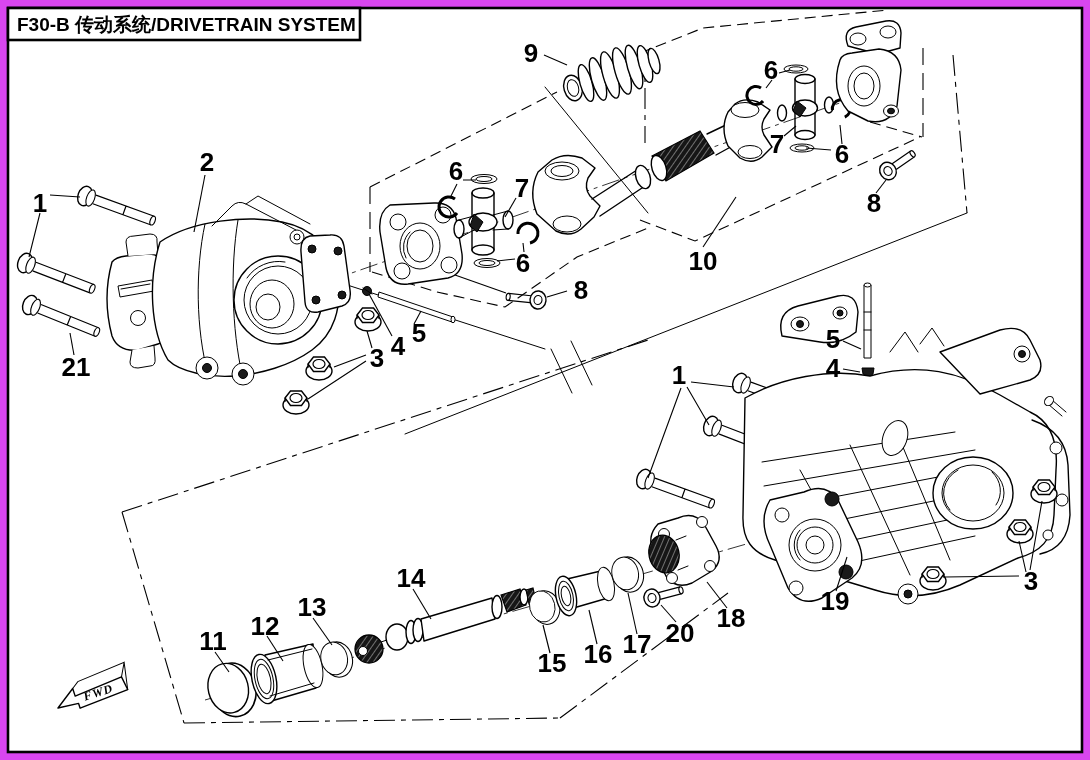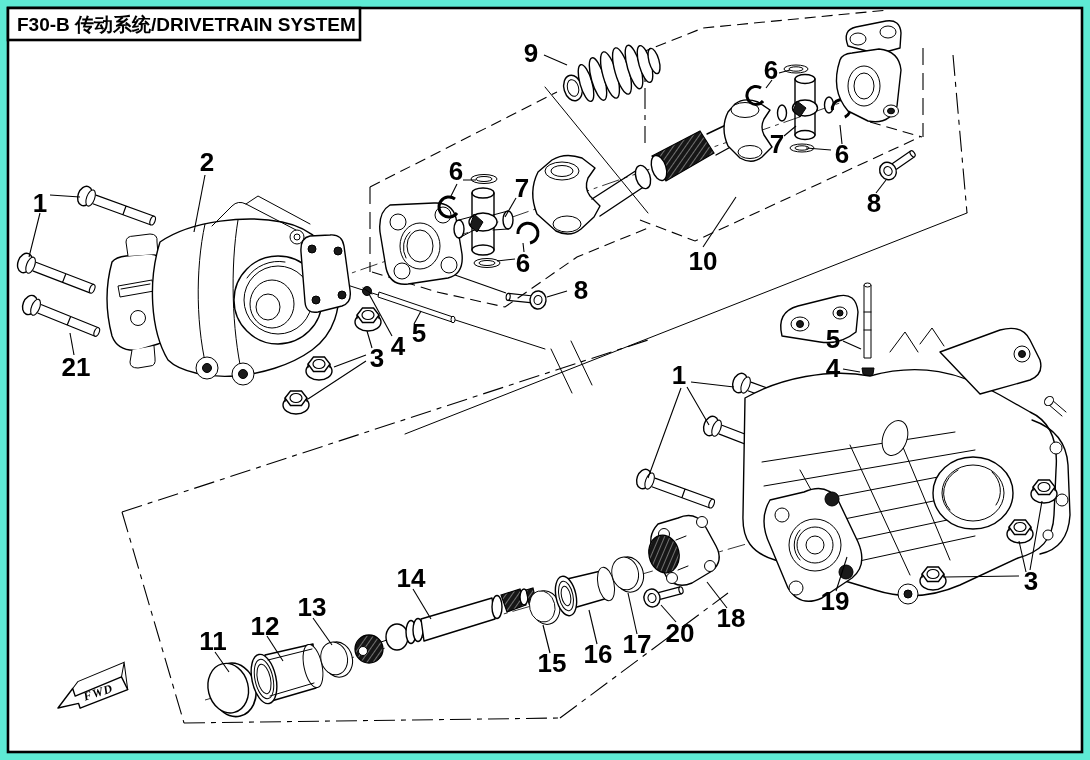--- a/index.html
+++ b/index.html
@@ -1,16 +1,16 @@
 <!DOCTYPE html>
 <html><head>
 <meta charset="utf-8">
 <style>
   html,body{margin:0;padding:0;background:#fff;}
-  .page{position:relative;width:1090px;height:760px;background:#5eead4;overflow:hidden;
+  .page{position:relative;width:1090px;height:760px;background:#d946ef;overflow:hidden;
         font-family:"Liberation Sans",sans-serif;}
   svg{display:block;}
   svg *{vector-effect:none;}
   .ln{stroke:#000;fill:none;stroke-width:1.4;stroke-linecap:round;stroke-linejoin:round;}
   .thin{stroke:#000;fill:none;stroke-width:1;stroke-linecap:round;}
   .fillw{fill:#fff;stroke:#000;stroke-width:1.4;stroke-linejoin:round;}
   .fillw-thin{fill:#fff;stroke:#000;stroke-width:1;}
   .dark{fill:#1a1a1a;stroke:#000;stroke-width:1;}
   .dash{stroke:#000;fill:none;stroke-width:1.1;stroke-dasharray:11 6;}
   .dashlong{stroke:#000;fill:none;stroke-width:1.1;stroke-dasharray:17 8;}

